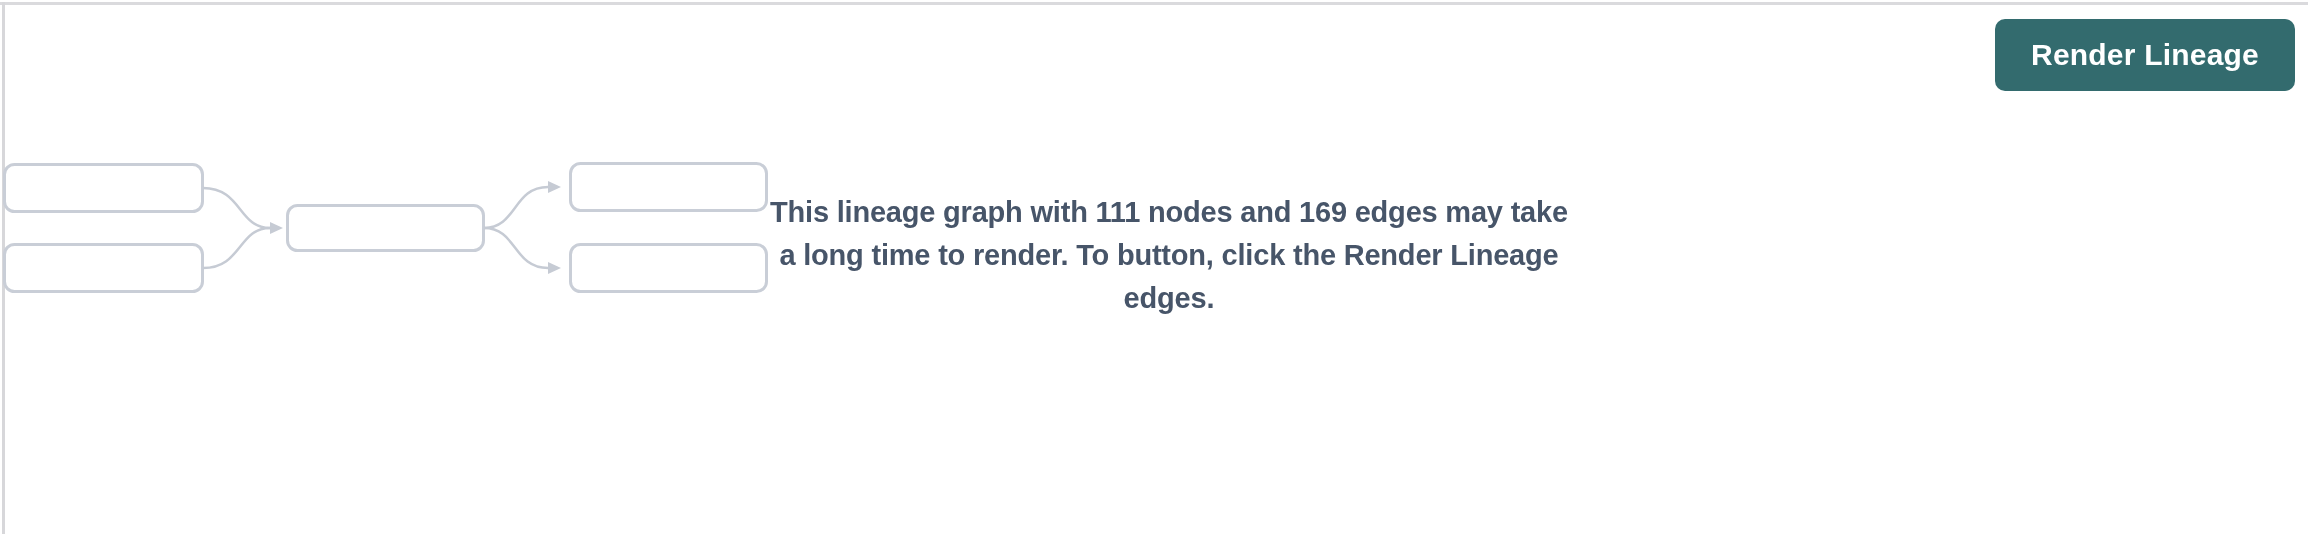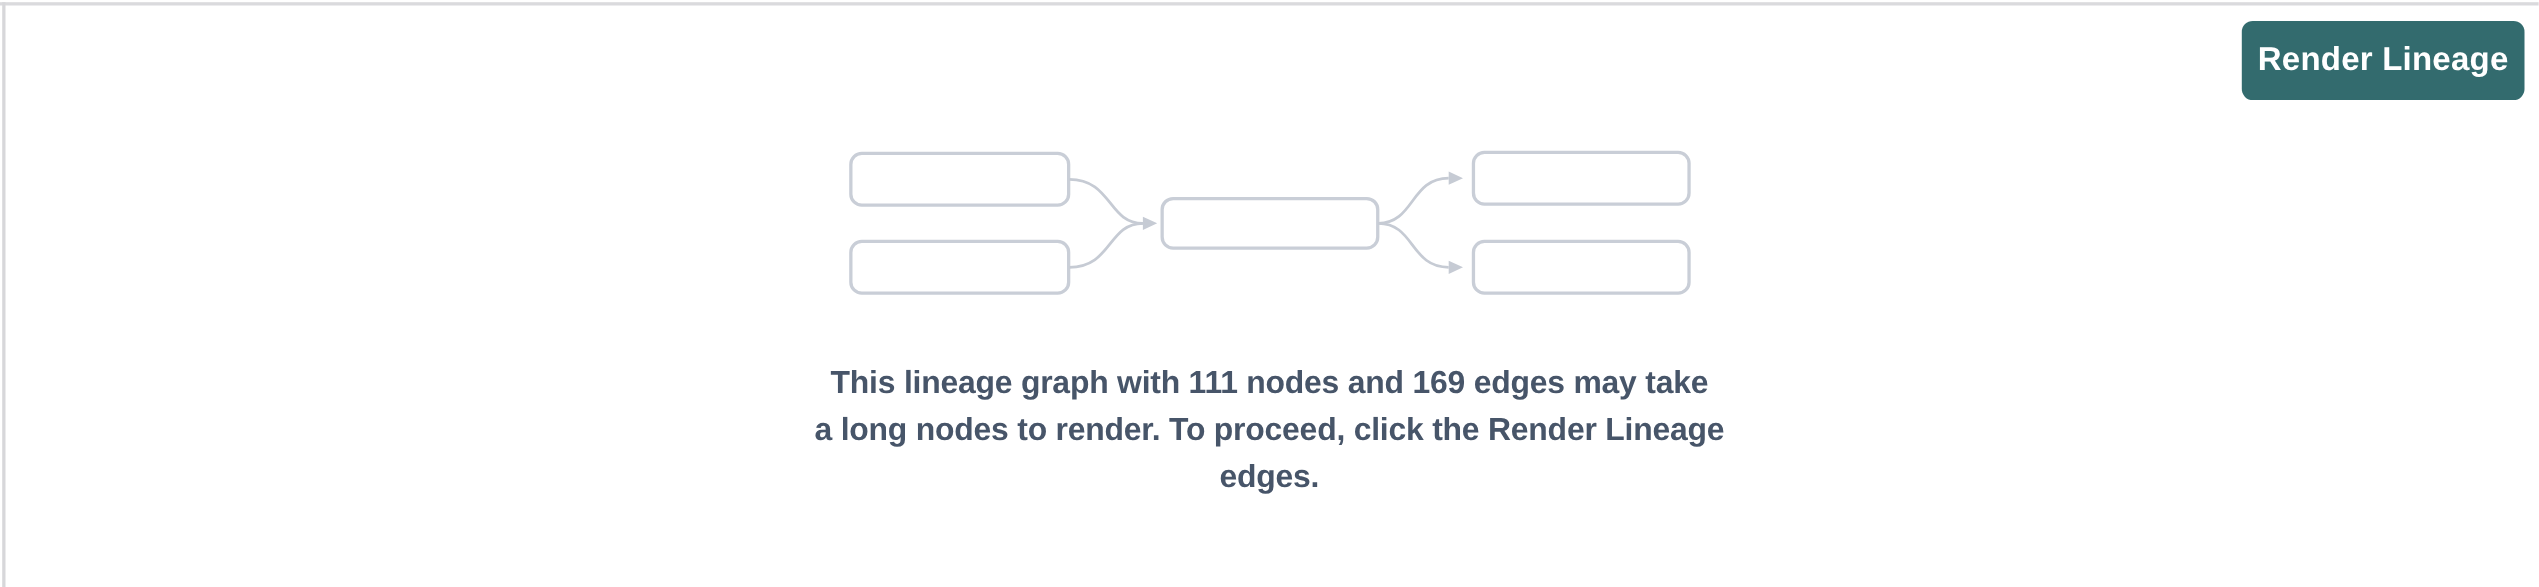--- a/index.html
+++ b/index.html
@@ -25,42 +25,42 @@
   .left-border {
     position: absolute;
     top: 2px; left: 2px; bottom: 0;
     width: 3px;
     background: #d7d7da;
   }
   .render-button {
     position: absolute;
     top: 19px;
     right: 13px;
-    width: 257px;
+    width: 300px;
     height: 72px;
     background: #336b6e;
     color: #ffffff;
     border: none;
     border-radius: 10px;
     font-family: "Liberation Sans", sans-serif;
     font-size: 30px;
     font-weight: 700;
     display: flex;
     align-items: center;
     justify-content: center;
     cursor: pointer;
     letter-spacing: 0.2px;
   }
   .content {
     position: absolute;
     top: 135px;
     left: 0;
     right: 0;
     display: flex;
-    flex-direction: column;
+    flex-direction: row;
     align-items: center;
   }
   .placeholder-svg {
     display: block;
   }
   .message {
     margin-top: 56px;
     text-align: center;
     color: #475569;
     font-size: 29px;
@@ -100,18 +100,18 @@
       </g>
       <g fill="#c6cbd4" stroke="none">
         <polygon points="270,62 283,68 270,74"></polygon>
         <polygon points="548,21 561,27 548,33"></polygon>
         <polygon points="548,102 561,108 548,114"></polygon>
       </g>
     </svg>
 
     <div class="message">
       <span class="line">This lineage graph with 111 nodes and 169 edges may take</span>
-      <span class="line">a long nodes to render. To proceed, click the Render Lineage</span>
+      <span class="line">a long time to render. To button, click the Render Lineage</span>
       <span class="line">edges.</span>
     </div>
 
   </div>
 </div>
 
 </body></html>

